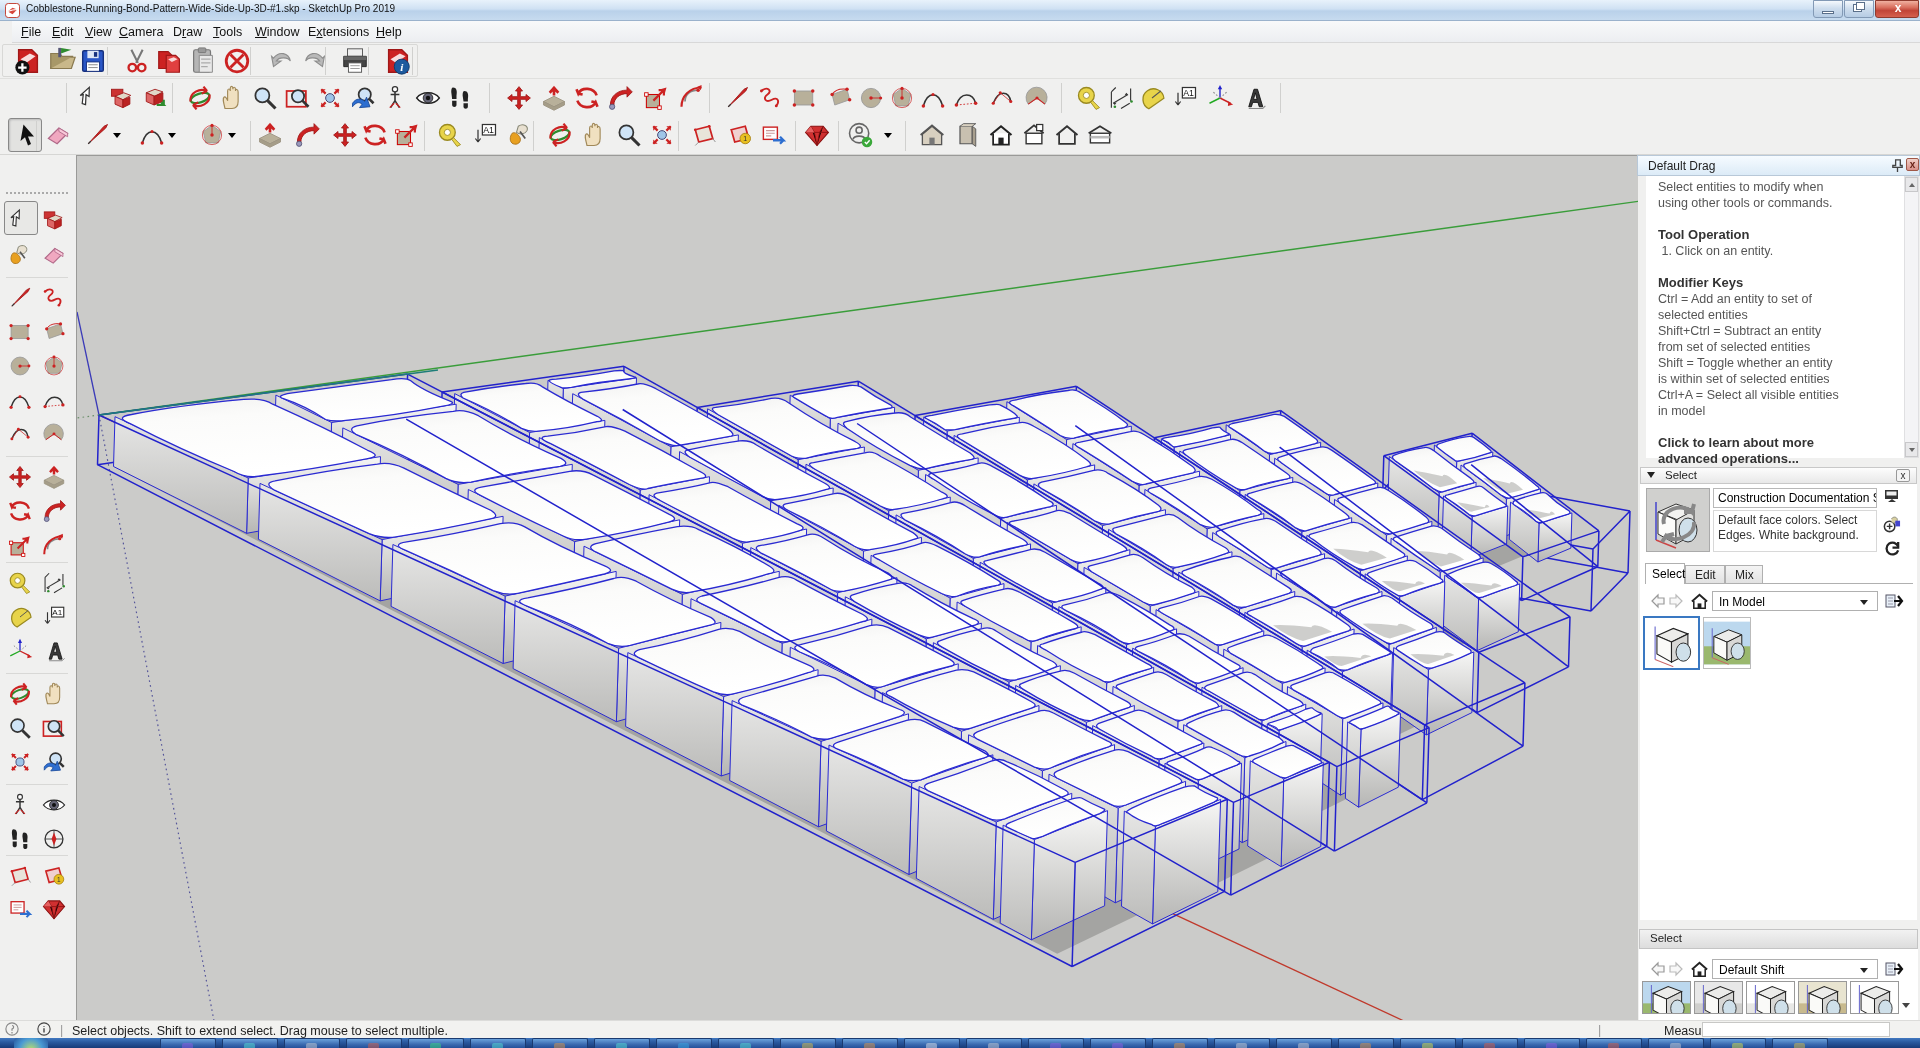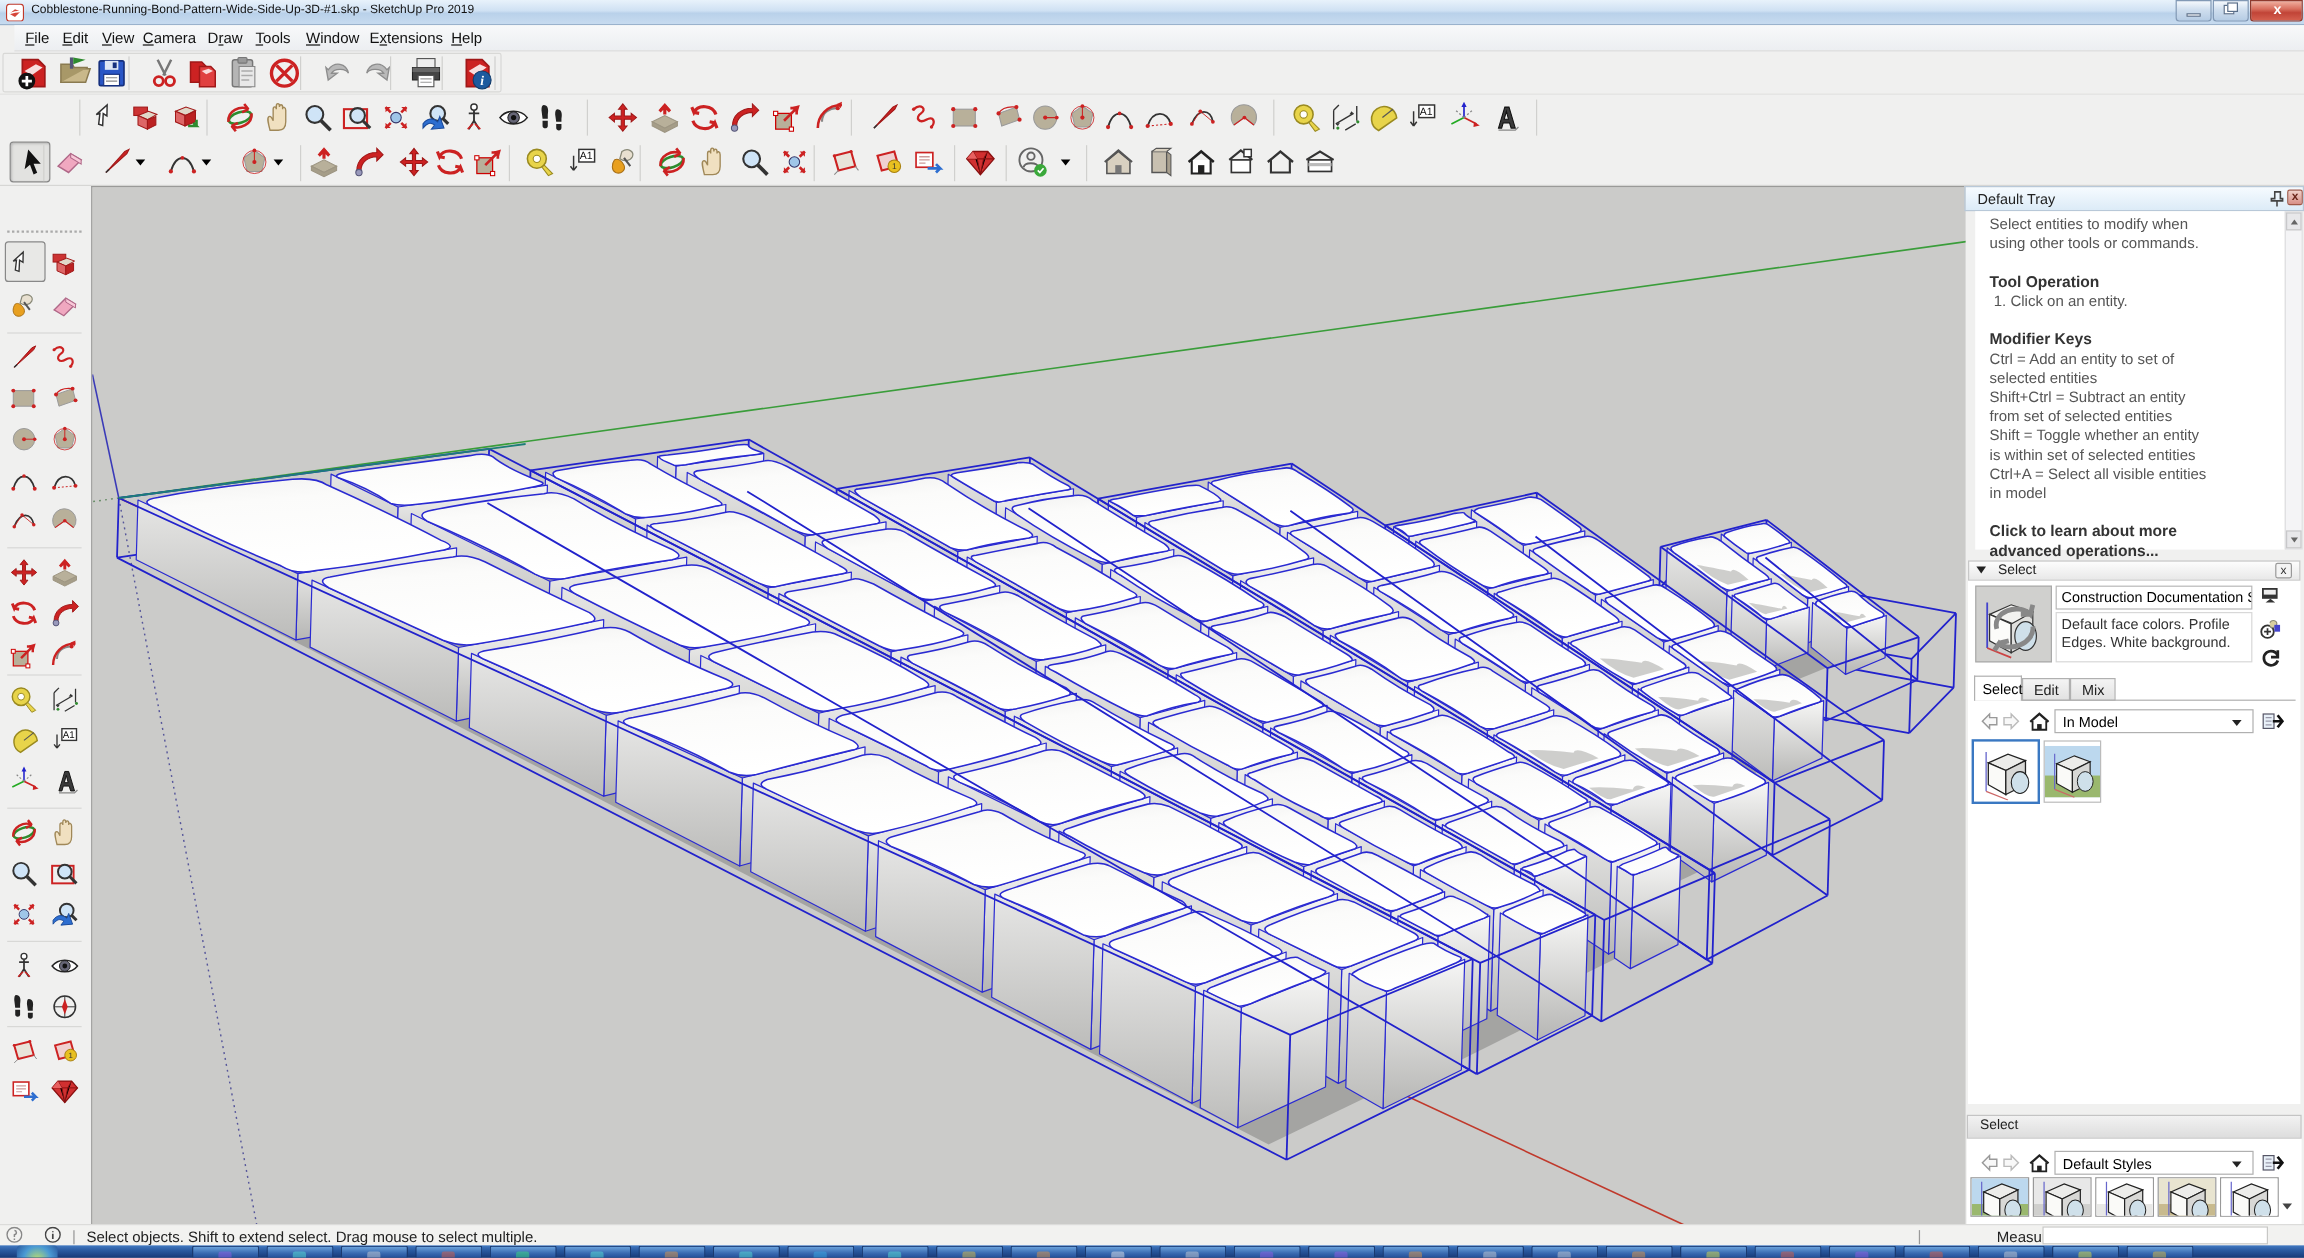--- a/index.html
+++ b/index.html
@@ -981,38 +981,38 @@
       <path d="M995.2,821.0 L1070.8,792.3 L1068.0,884.8 L992.3,918.4 Z" fill="url(#gf)" stroke="#2a2ad2" stroke-width="1.0" stroke-linejoin="round"></path>
       <path d="M918.1,785.5 L995.2,821.0 L992.3,918.4 L915.3,877.4 Z" fill="url(#gl)" stroke="#2a2ad2" stroke-width="1.0" stroke-linejoin="round"></path>
       <path d="M926.8,789.6 Q920.1,785.1 927.2,782.3 Q958.5,772.6 990.2,760.2 Q999.7,756.4 1006.9,761.2 Q1035.1,772.8 1063.1,788.5 Q1071.5,792.7 1062.7,795.3 Q1031.0,806.5 1003.8,817.8 Q994.3,820.8 987.0,817.2 Q957.7,803.4 926.8,789.6 Z" fill="url(#gt)" stroke="#2a2ad2" stroke-width="1.3" stroke-linejoin="round"></path>
       <path d="M1033.4,838.6 L1106.5,809.6 L1103.6,904.8 L1030.4,938.8 Z" fill="url(#gf)" stroke="#2a2ad2" stroke-width="1.0" stroke-linejoin="round"></path>
       <path d="M1002.1,824.2 L1033.4,838.6 L1030.4,938.8 L999.2,922.1 Z" fill="url(#gl)" stroke="#2a2ad2" stroke-width="1.0" stroke-linejoin="round"></path>
       <path d="M1005.6,825.8 Q1003.5,823.3 1010.7,820.9 Q1041.6,808.3 1069.2,798.5 Q1077.8,796.0 1080.5,797.0 Q1090.7,802.8 1103.3,808.1 Q1105.4,809.2 1098.7,812.7 Q1067.5,823.9 1041.7,835.3 Q1031.4,838.7 1030.0,837.0 Q1019.0,832.5 1005.6,825.8 Z" fill="url(#gt)" stroke="#2a2ad2" stroke-width="1.3" stroke-linejoin="round"></path>
       <path d="M98.0,414.0 L1074.2,861.4 M406.6,373.1 L1226.3,798.2 M1074.2,861.4 L1226.3,798.2 M1074.2,861.4 L1071.1,965.5 M1226.3,798.2 L1223.5,890.4 M1071.1,965.5 L1223.5,890.4 M96.5,463.7 L1071.1,965.5 M405.2,418.2 L1223.5,890.4" fill="none" stroke="#2222cc" stroke-width="1.5"></path>
       <line x1="98" y1="414" x2="437.0" y2="369.0" stroke="#1d7d78" stroke-width="1.5"></line>
     </svg>
   </div>
-<div class="abs" id="traytitle">Default Tray</div>
+<div class="abs" id="traytitle">Default Drag</div>
 <div class="abs" id="instr">Select entities to modify when<br>using other tools or commands.<br><br><b style="color:#333;font-size:13px">Tool Operation</b><br>&nbsp;1. Click on an entity.<br><br><b style="color:#333;font-size:13px">Modifier Keys</b><br>Ctrl = Add an entity to set of<br>selected entities<br>Shift+Ctrl = Subtract an entity<br>from set of selected entities<br>Shift = Toggle whether an entity<br>is within set of selected entities<br>Ctrl+A = Select all visible entities<br>in model<br><br><b style="color:#333;font-size:13px">Click to learn about more<br>advanced operations...</b></div>
 <div class="abs" id="scroll1"></div>
 <div class="abs" id="stylehdr">Select</div>
 <div class="abs" id="stylebody"></div>
 <div class="abs" style="left:1646px;top:488px;width:64px;height:64px;background:#d0d0ce;border:1px solid #aaa"></div>
 <svg class="abs" style="left:1648px;top:490px" viewBox="0 0 60 60" width="60" height="60">
 <path d="M8 50 L8 12" stroke="#44c" stroke-width="1.5"></path>
     <path d="M8 50 L28 58" stroke="#c44" stroke-width="1.5"></path>
 <path d="M10 22 L28 14 L46 20 L30 30 Z" fill="#f2f2f0" stroke="#333"></path>
     <path d="M10 22 L28 30 L28 54 L10 44 Z" fill="#fcfcfa" stroke="#333"></path>
     <path d="M28 30 L46 20 L46 44 L28 54 Z" fill="#e0e0de" stroke="#333"></path>
 <ellipse cx="40" cy="40" rx="9" ry="12" fill="#cfe0ea" stroke="#333"></ellipse>
 <path d="M16 34 C12 20 34 12 44 22 L46 14 M44 22 L36 22" stroke="#888" stroke-width="4" fill="none"></path>
 <path d="M46 32 C48 46 26 54 18 46 L14 52 M18 46 L26 44" stroke="#888" stroke-width="4" fill="none"></path>
 </svg>
 <div class="abs" style="left:1713px;top:488px;width:164px;height:20px;background:#fff;border:1px solid #b8b8b8;font-size:12px;padding:2px 0 0 4px;white-space:nowrap;overflow:hidden">Construction Documentation Sty</div>
-<div class="abs" style="left:1713px;top:510px;width:164px;height:42px;background:#fff;border:1px solid #d8d8d8;font-size:12px;color:#333;padding:2px 0 0 4px;line-height:15px">Default face colors. Profile Edges. White background.</div>
+<div class="abs" style="left:1713px;top:510px;width:164px;height:42px;background:#fff;border:1px solid #d8d8d8;font-size:12px;color:#333;padding:2px 0 0 4px;line-height:15px">Default face colors. Select Edges. White background.</div>
 <svg class="abs" style="left:1884px;top:488px" viewBox="0 0 16 30" width="16" height="30">
     <rect x="1" y="2" width="13" height="9" fill="#333"></rect>
     <rect x="2.5" y="3.5" width="10" height="4" fill="#eee"></rect>
     <path d="M4 14 L12 14 L8 11 Z" fill="#333"></path>
   </svg>
 <svg class="abs" style="left:1882px;top:515px" viewBox="0 0 20 20" width="19" height="19">
     <circle cx="8" cy="12" r="5.5" fill="none" stroke="#333" stroke-width="1.6"></circle>
     <path d="M8 9 V15 M5 12 H11" stroke="#333" stroke-width="1.5"></path>
     <path d="M10 4 C12 1 17 2 16 6 C15 9 11 9 10 7" fill="#d8cfa0" stroke="#887"></path>
     <rect x="14" y="6" width="5" height="6" fill="#4444cc"></rect>
@@ -1067,21 +1067,21 @@
 <div class="abs" id="selbody"></div>
 <svg class="abs" style="left:1648px;top:961px" viewBox="0 0 40 18" width="40" height="18">
     <path d="M10 2 L4 8 L10 14 L10 11 L16 11 L16 5 L10 5 Z" fill="#f8f8f8" stroke="#999" stroke-width="1.2"></path>
     <path d="M28 2 L34 8 L28 14 L28 11 L22 11 L22 5 L28 5 Z" fill="#f8f8f8" stroke="#bbb" stroke-width="1.2"></path>
   </svg>
 <svg class="abs" style="left:1690px;top:960px" viewBox="0 0 20 20" width="19" height="19">
     <path d="M2 10 L10 3 L18 10" fill="none" stroke="#222" stroke-width="2"></path>
     <path d="M4 9 L4 17 L16 17 L16 9" fill="#fff" stroke="#222" stroke-width="1.6"></path>
     <rect x="8" y="12" width="4" height="5" fill="#222"></rect>
   </svg>
-<div class="abs" style="left:1712px;top:959px;width:166px;height:20px;background:#fff;border:1px solid #b0b0b0;font-size:12px;padding:3px 0 0 6px">Default Styles</div>
+<div class="abs" style="left:1712px;top:959px;width:166px;height:20px;background:#fff;border:1px solid #b0b0b0;font-size:12px;padding:3px 0 0 6px">Default Shift</div>
 <div class="abs" style="left:1860px;top:968px;width:0;height:0;border-left:4px solid transparent;border-right:4px solid transparent;border-top:5px solid #222"></div>
 <svg class="abs" style="left:1884px;top:959px" viewBox="0 0 20 20" width="20" height="20">
     <rect x="2" y="4" width="9" height="12" fill="#e8f0f8" stroke="#556"></rect>
     <path d="M4 7 H9 M4 10 H9 M4 13 H9" stroke="#99a" stroke-width="1"></path>
     <path d="M11 10 L19 10 M15 5 L19 10 L15 15" stroke="#111" stroke-width="2.2" fill="none" transform="translate(-1,0)"></path>
   </svg>
 <div class="abs" style="left:1642px;top:981px;width:49px;height:33px;border:1px solid #999;background:#fff;overflow:hidden">
     <svg style="position:absolute;left:0;top:-4px" viewBox="0 0 56 52" width="47" height="44">
 <rect x="0" y="0" width="56" height="52" fill="#bcd8ee"></rect>
 <rect x="0" y="30" width="56" height="22" fill="#9ab86e"></rect>

